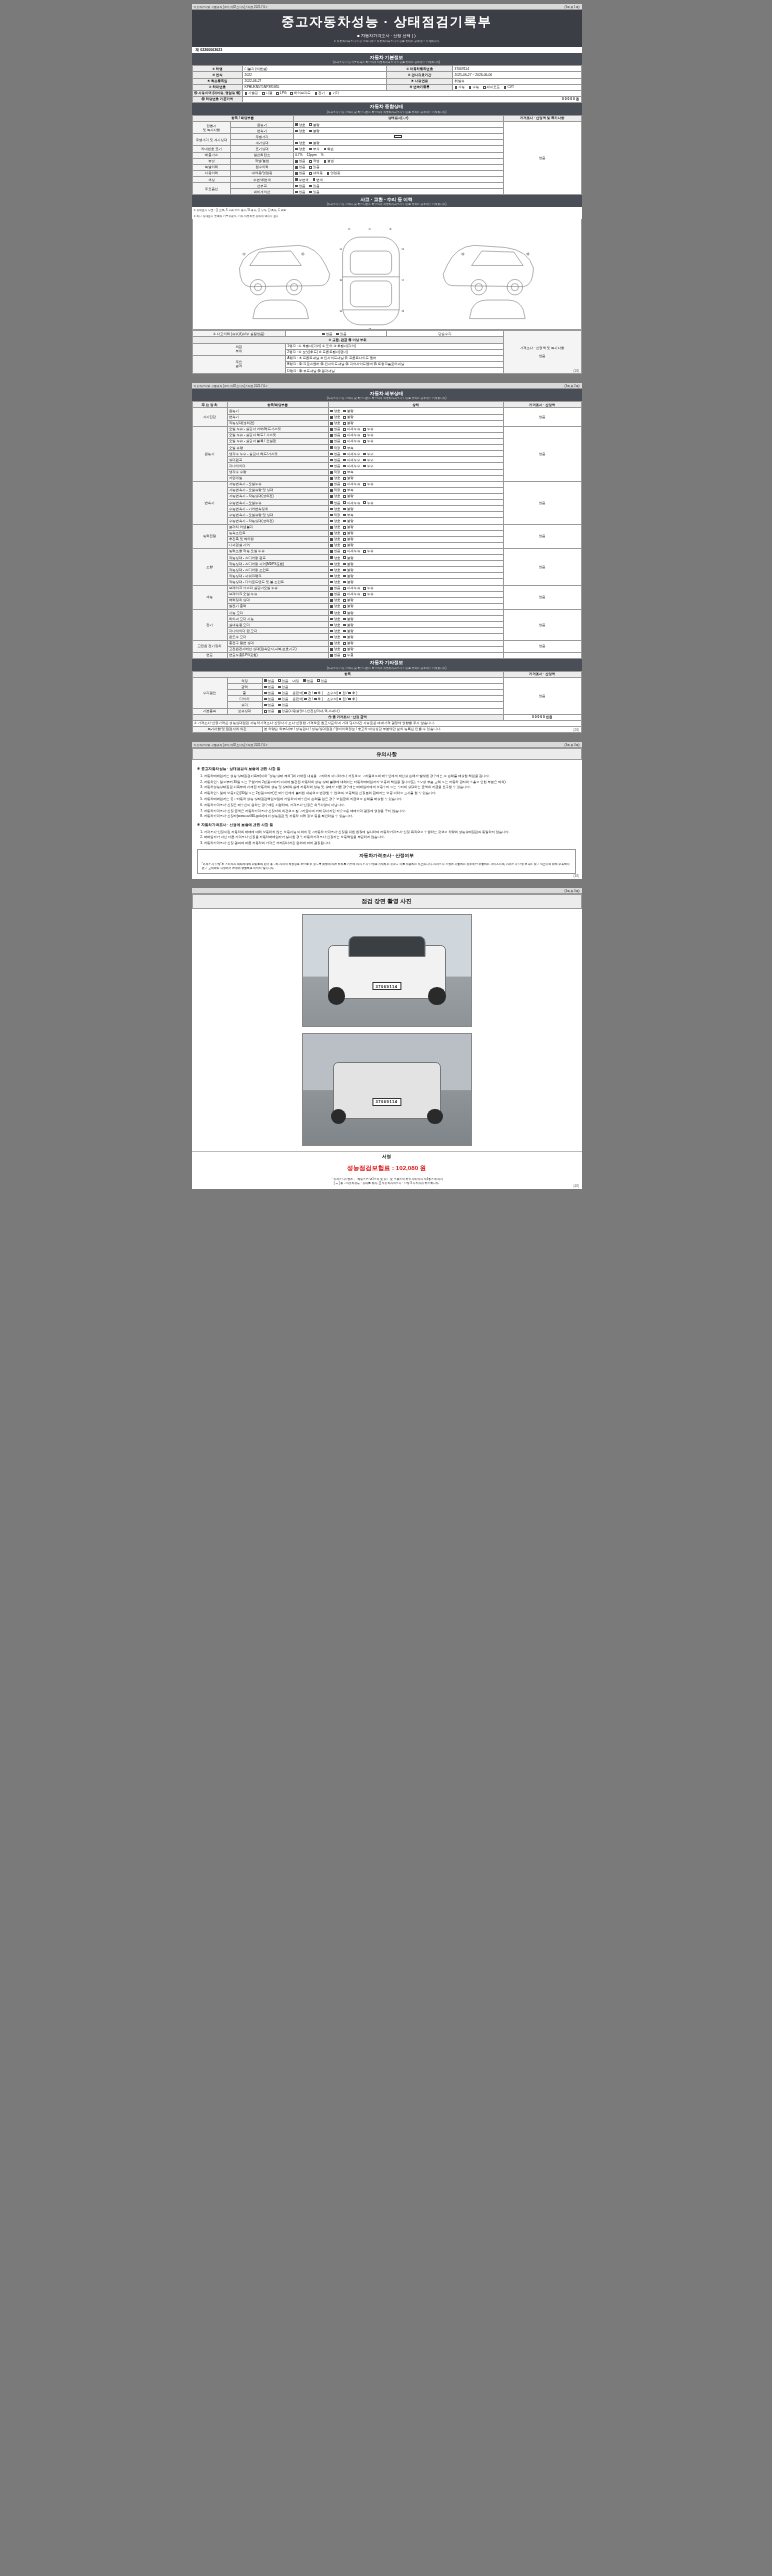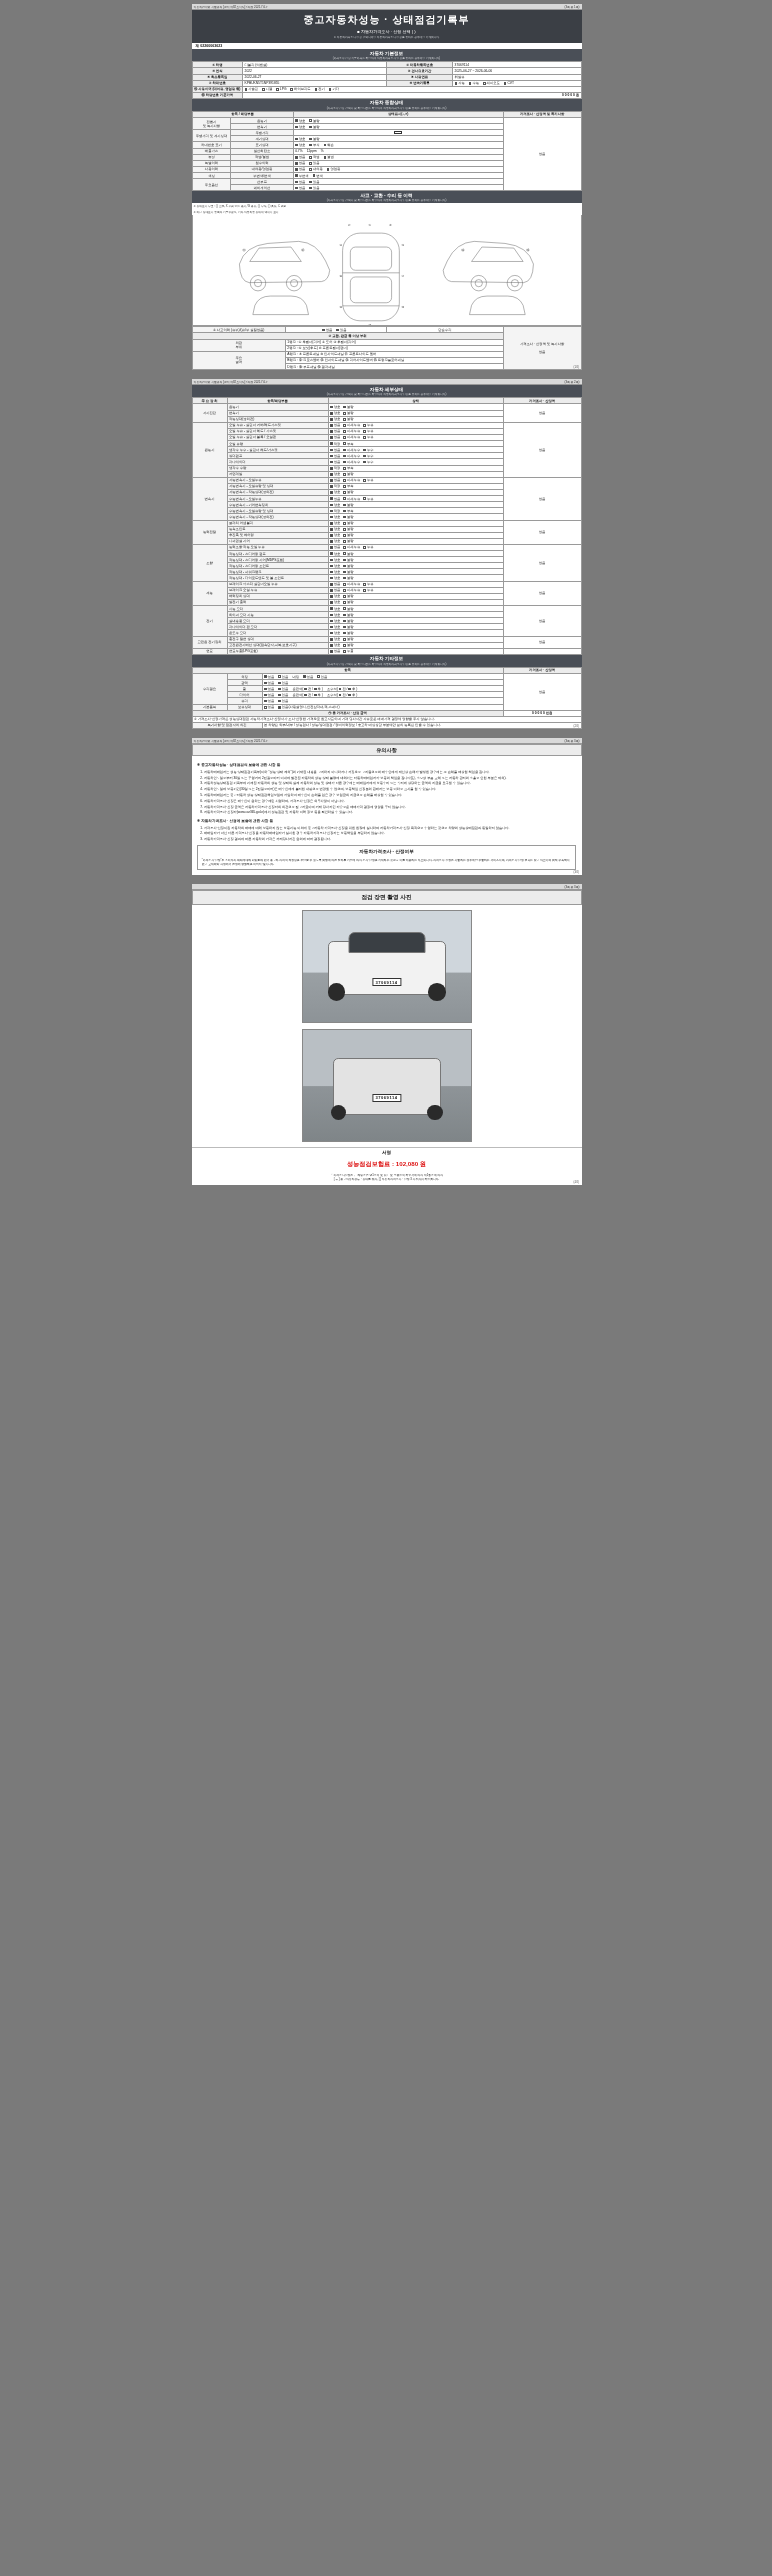--- a/index.html
+++ b/index.html
@@ -33,21 +33,21 @@
     display:flex;
     justify-content:space-between;
     color:#333;
   }
   .banner {
     background:#3b3f45;
     color:#fff;
     text-align:center;
     padding:3.1px 0 3.6px 0;
   }
-  .banner .t1 { font-size:10px; font-weight:bold; letter-spacing:1px; }
+  .banner .t1 { font-size:13px; font-weight:bold; letter-spacing:1px; }
   .banner .t2 { font-size:4.1px; margin-top:1.5px; }
   .banner .t3 { font-size:2.7px; margin-top:1.5px; color:#cfd2d6; }
   .docno {
     font-size:3.6px;
     font-weight:bold;
     padding:1.5px 3.1px 1px 4.1px;
   }
   .secthead {
     background:#4a4f57;
     color:#fff;

